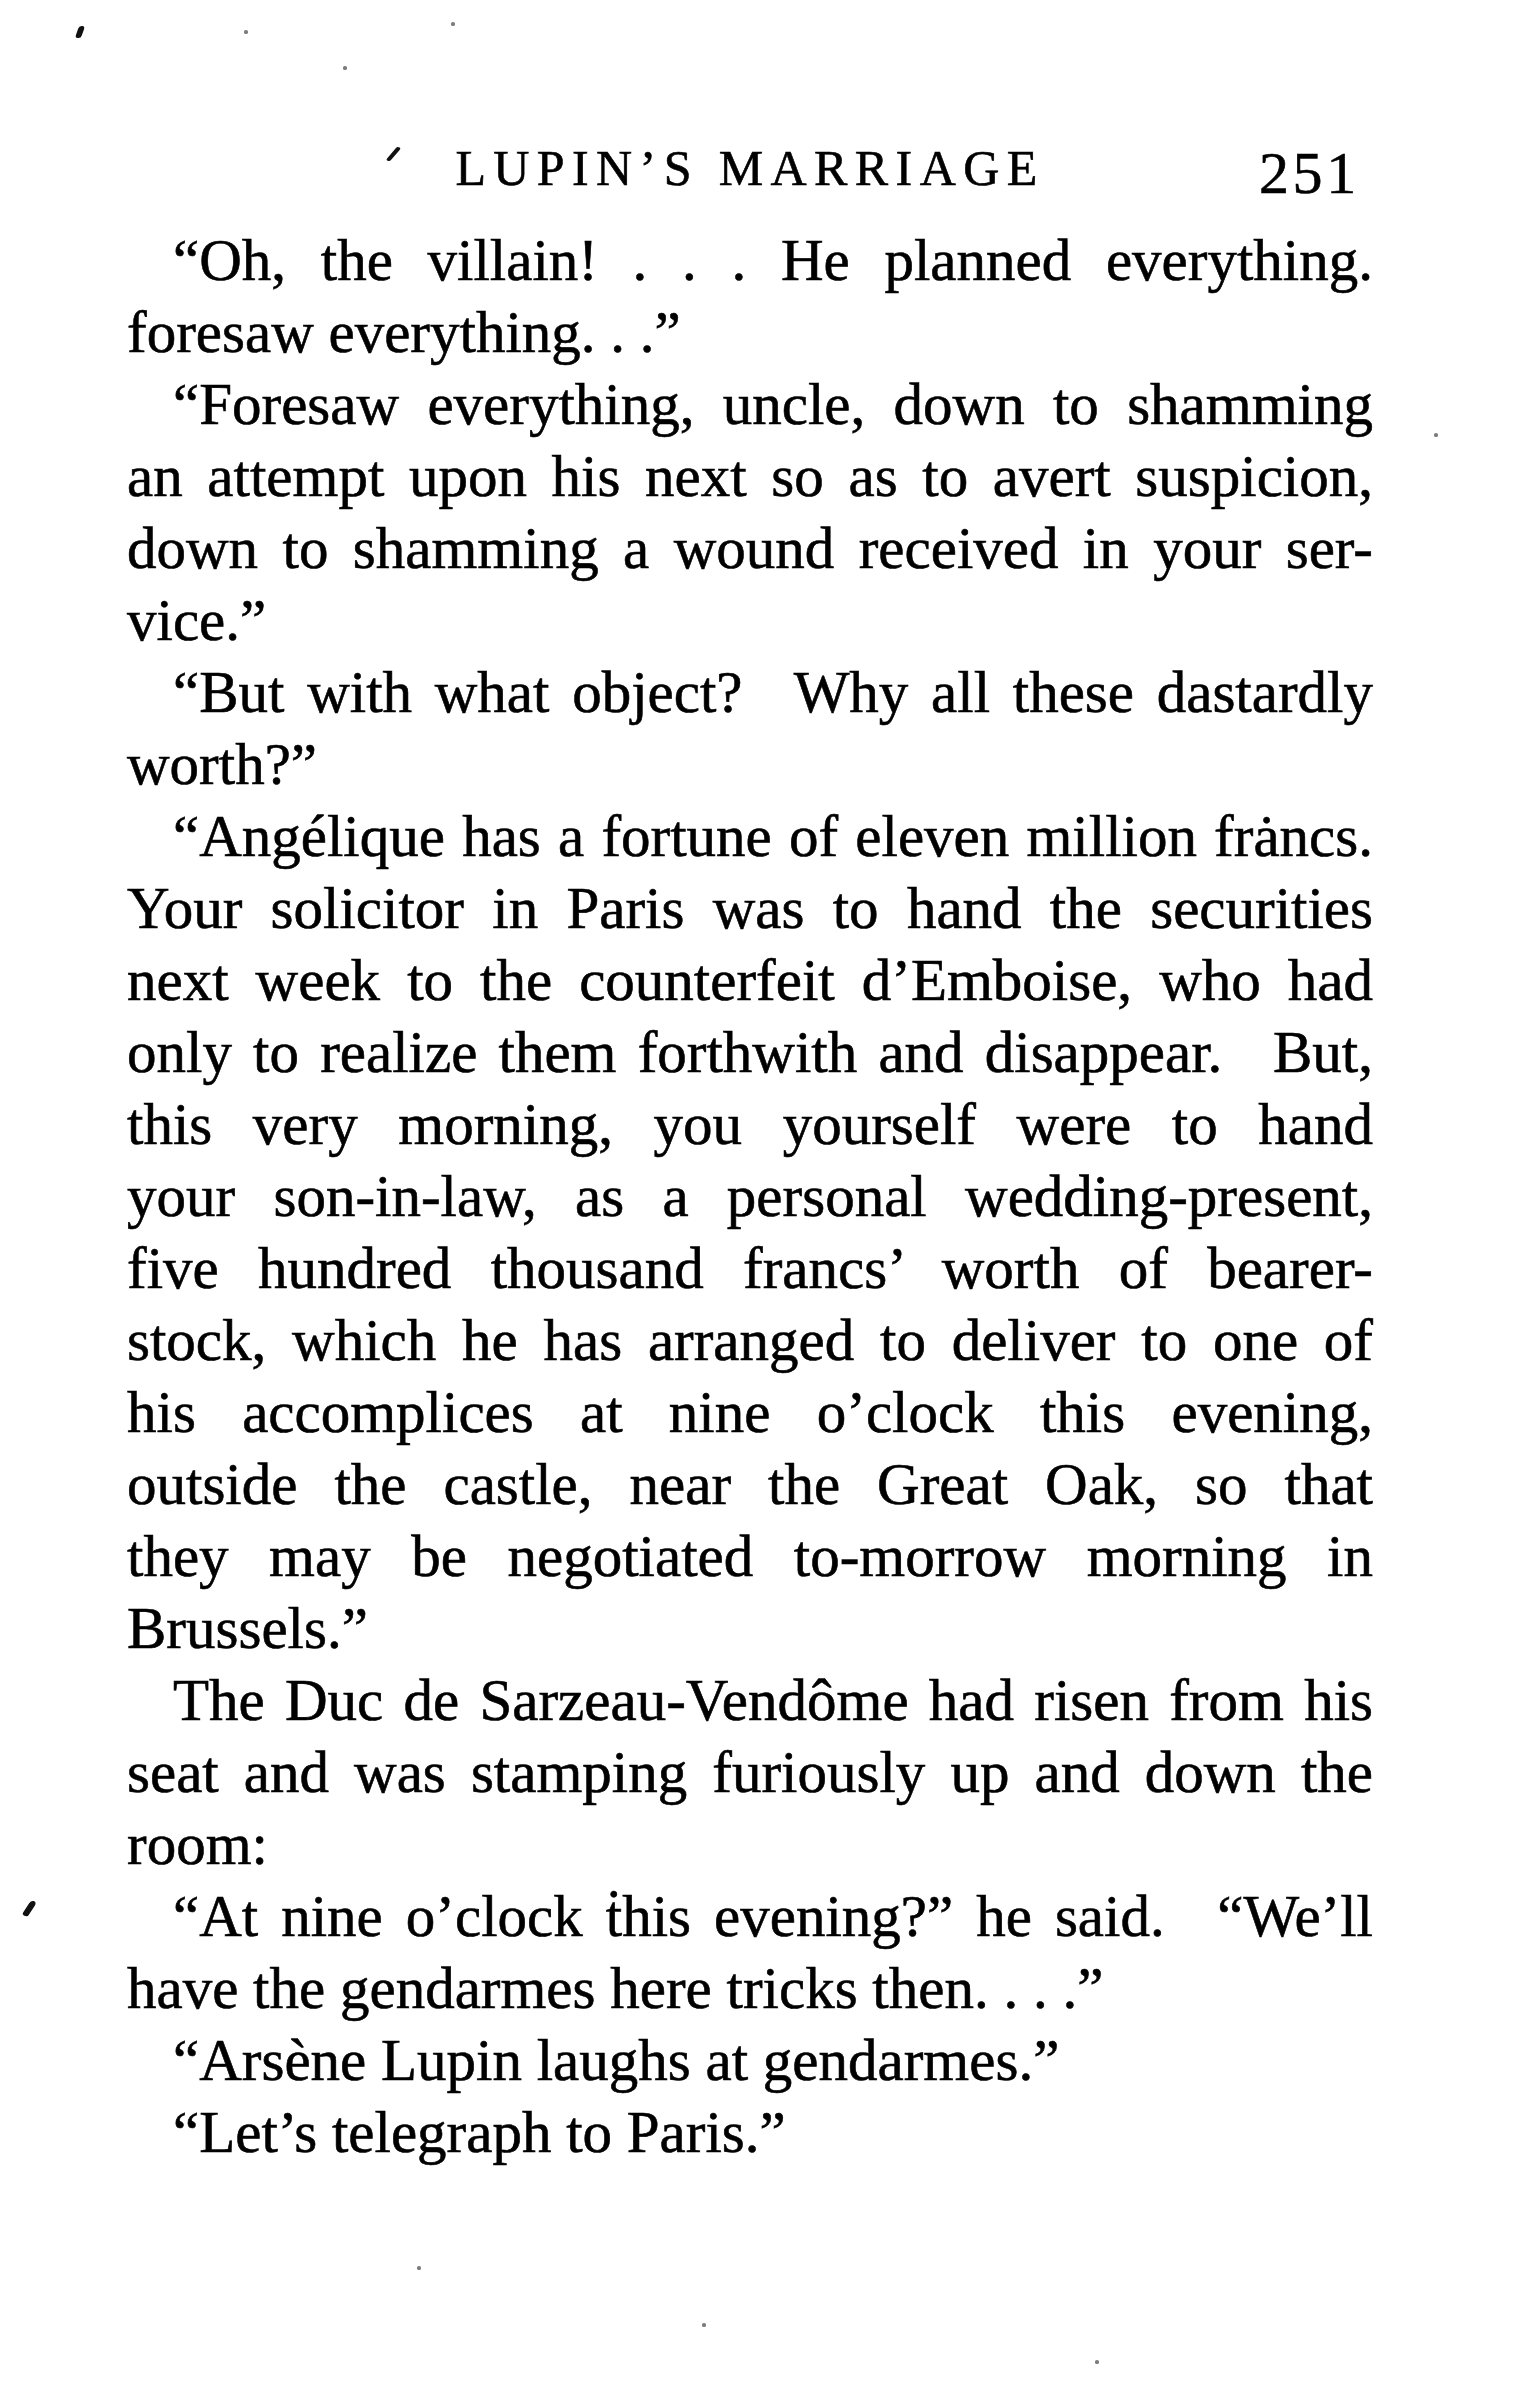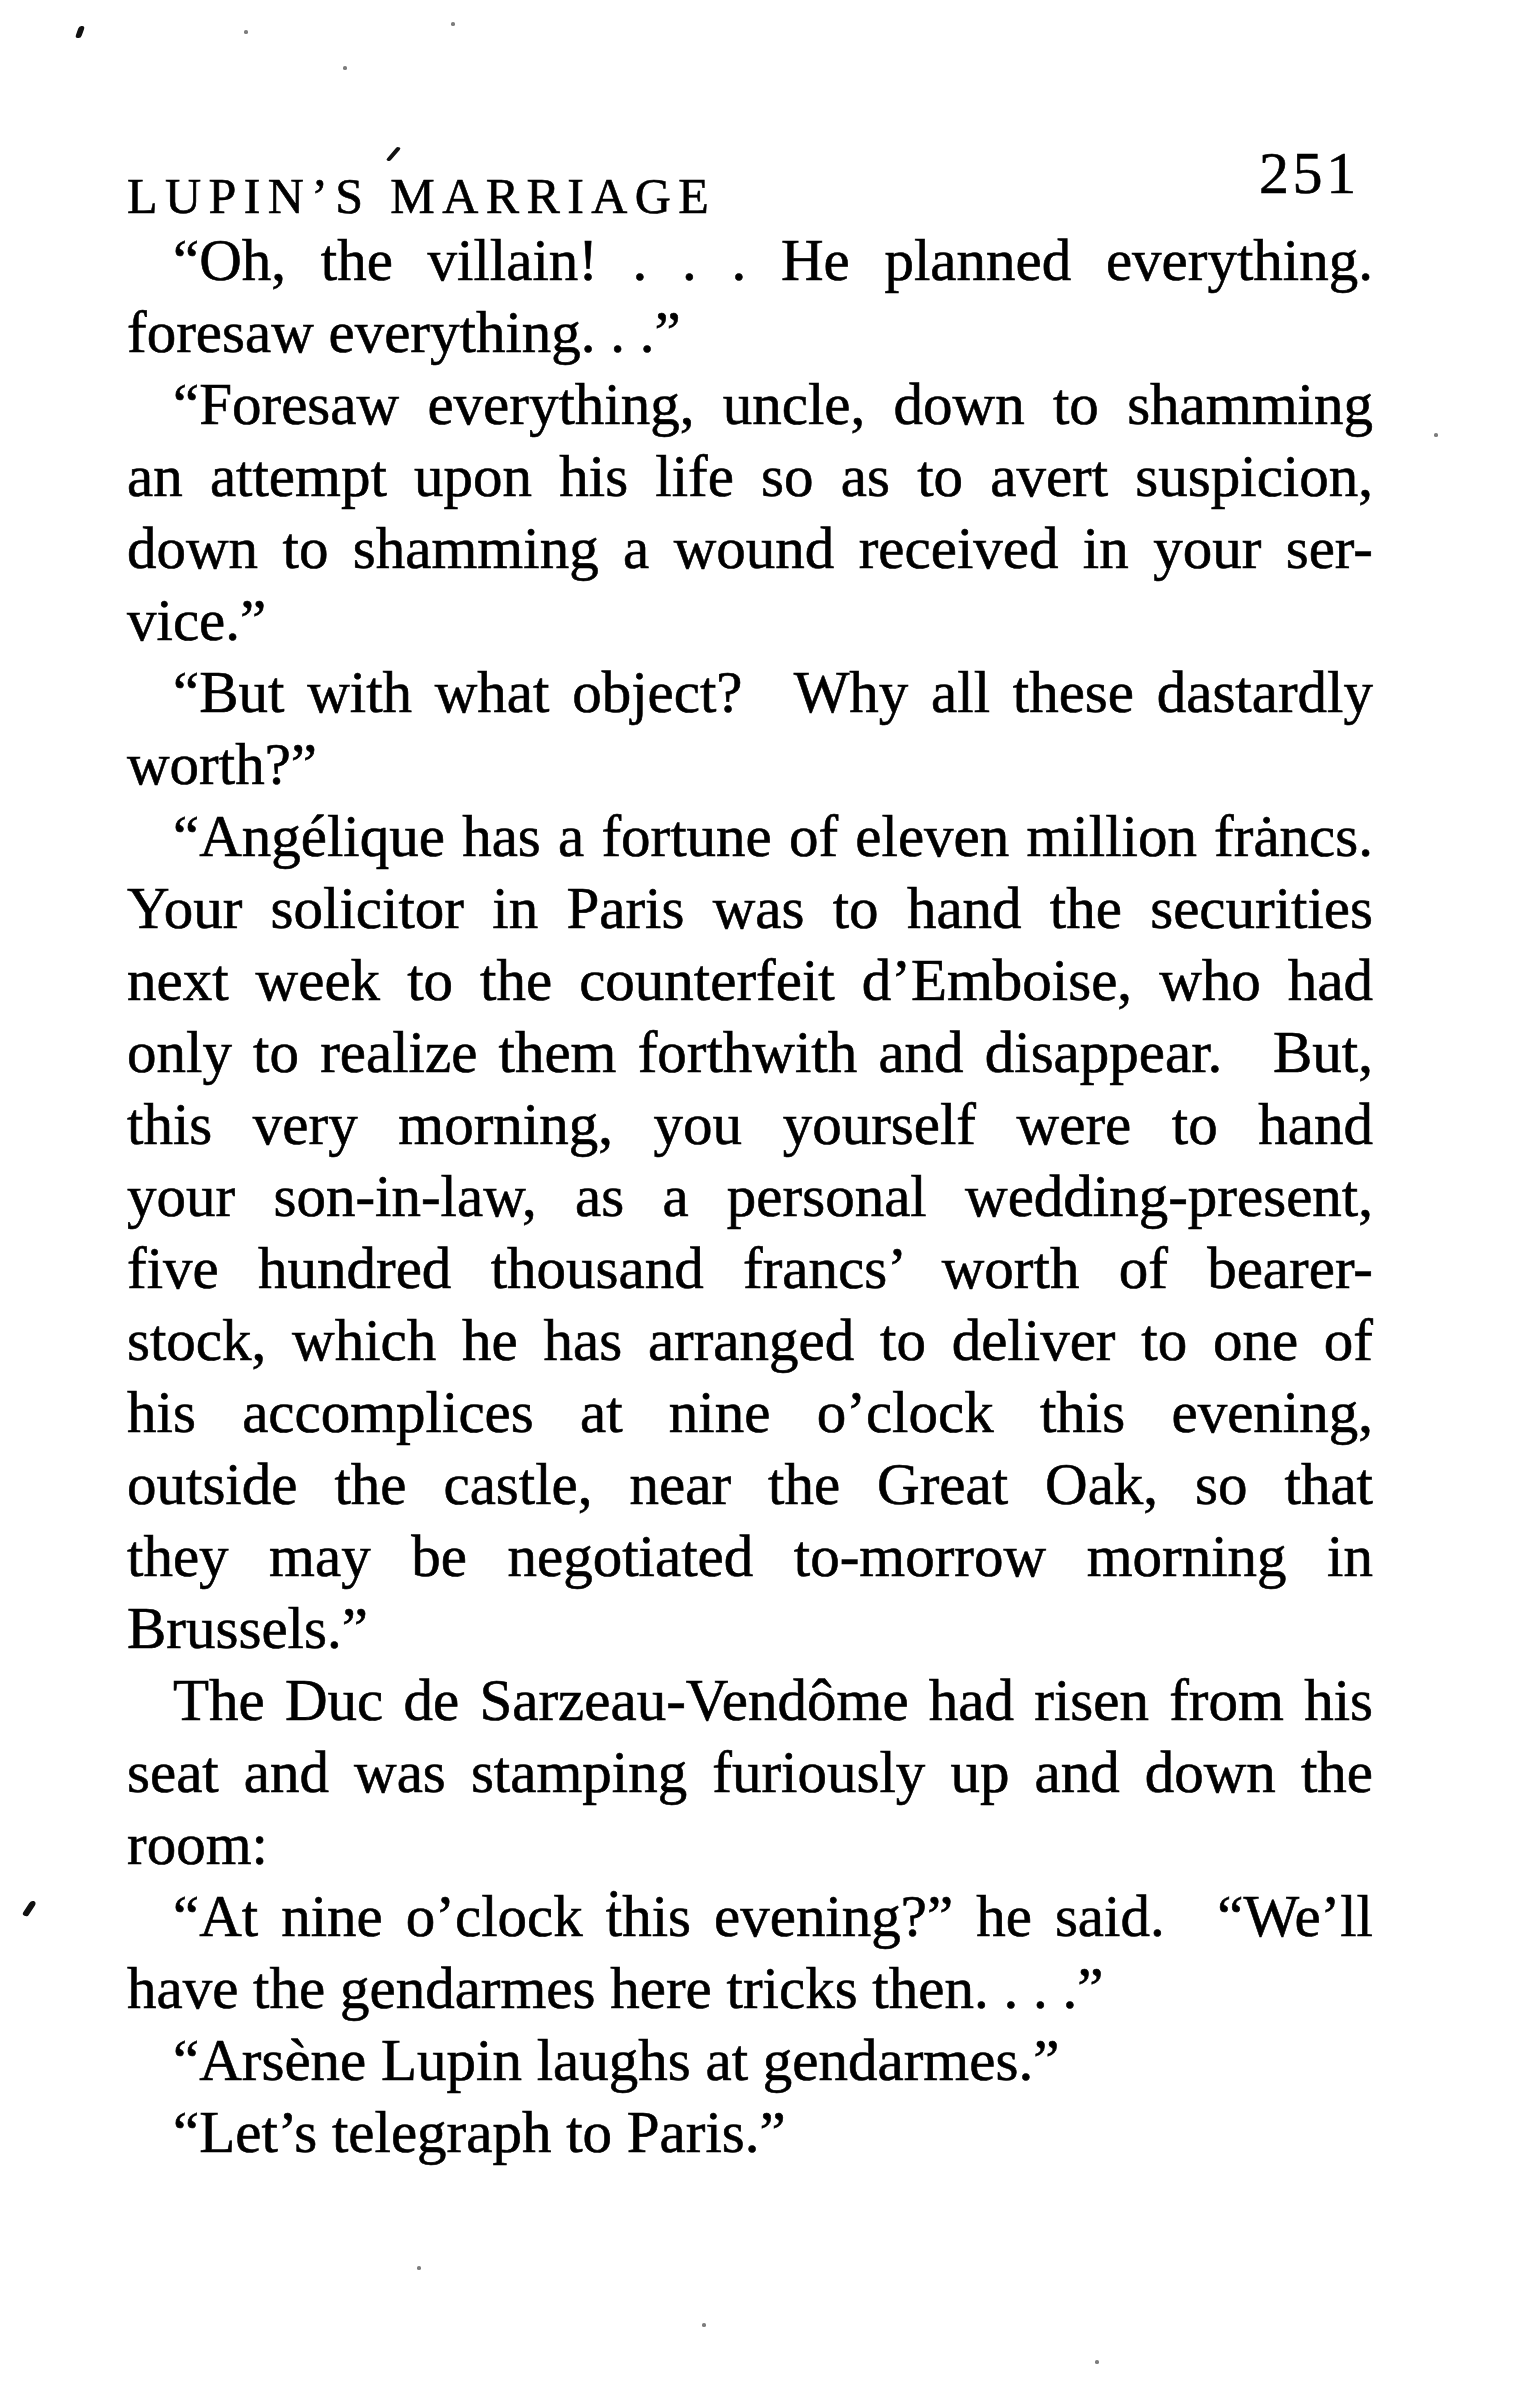--- a/index.html
+++ b/index.html
@@ -13,24 +13,24 @@
   }
   .page { position: absolute; inset: 0; }
 
   
   .header {
     position: absolute;
     left: 127px; top: 140px; width: 1246px; height: 66px;
   }
   .running-title {
     position: absolute; left: 0; right: 0; top: 0;
+    text-align: center;
     font-size: 50px;
     letter-spacing: 7.4px;
     line-height: 57px;
-    margin-top: 28px;
     -webkit-text-stroke: 0.6px #000;
   }
   .page-number {
     position: absolute; right: 13px; top: 6.5px;
     font-size: 60px;
     letter-spacing: 3.7px;
     line-height: 52px;
     -webkit-text-stroke: 0.6px #000;
   }
 
@@ -72,21 +72,21 @@
 
   <div class="text-block">
 
     <div class="para">
       <div class="line indent">“Oh, the villain! . . . He planned everything.</div>
       <div class="line last">foresaw everything. . .”</div>
     </div>
 
     <div class="para">
       <div class="line indent">“Foresaw everything, uncle, down to shamming</div>
-      <div class="line">an attempt upon his life so as to avert suspicion,</div>
+      <div class="line">an attempt upon his next so as to avert suspicion,</div>
       <div class="line">down to shamming a wound received in your ser-</div>
       <div class="line last">vice.”</div>
     </div>
 
     <div class="para">
       <div class="line indent">“But with what object?  Why all these dastardly</div>
       <div class="line last">worth?”</div>
     </div>
 
     <div class="para">

